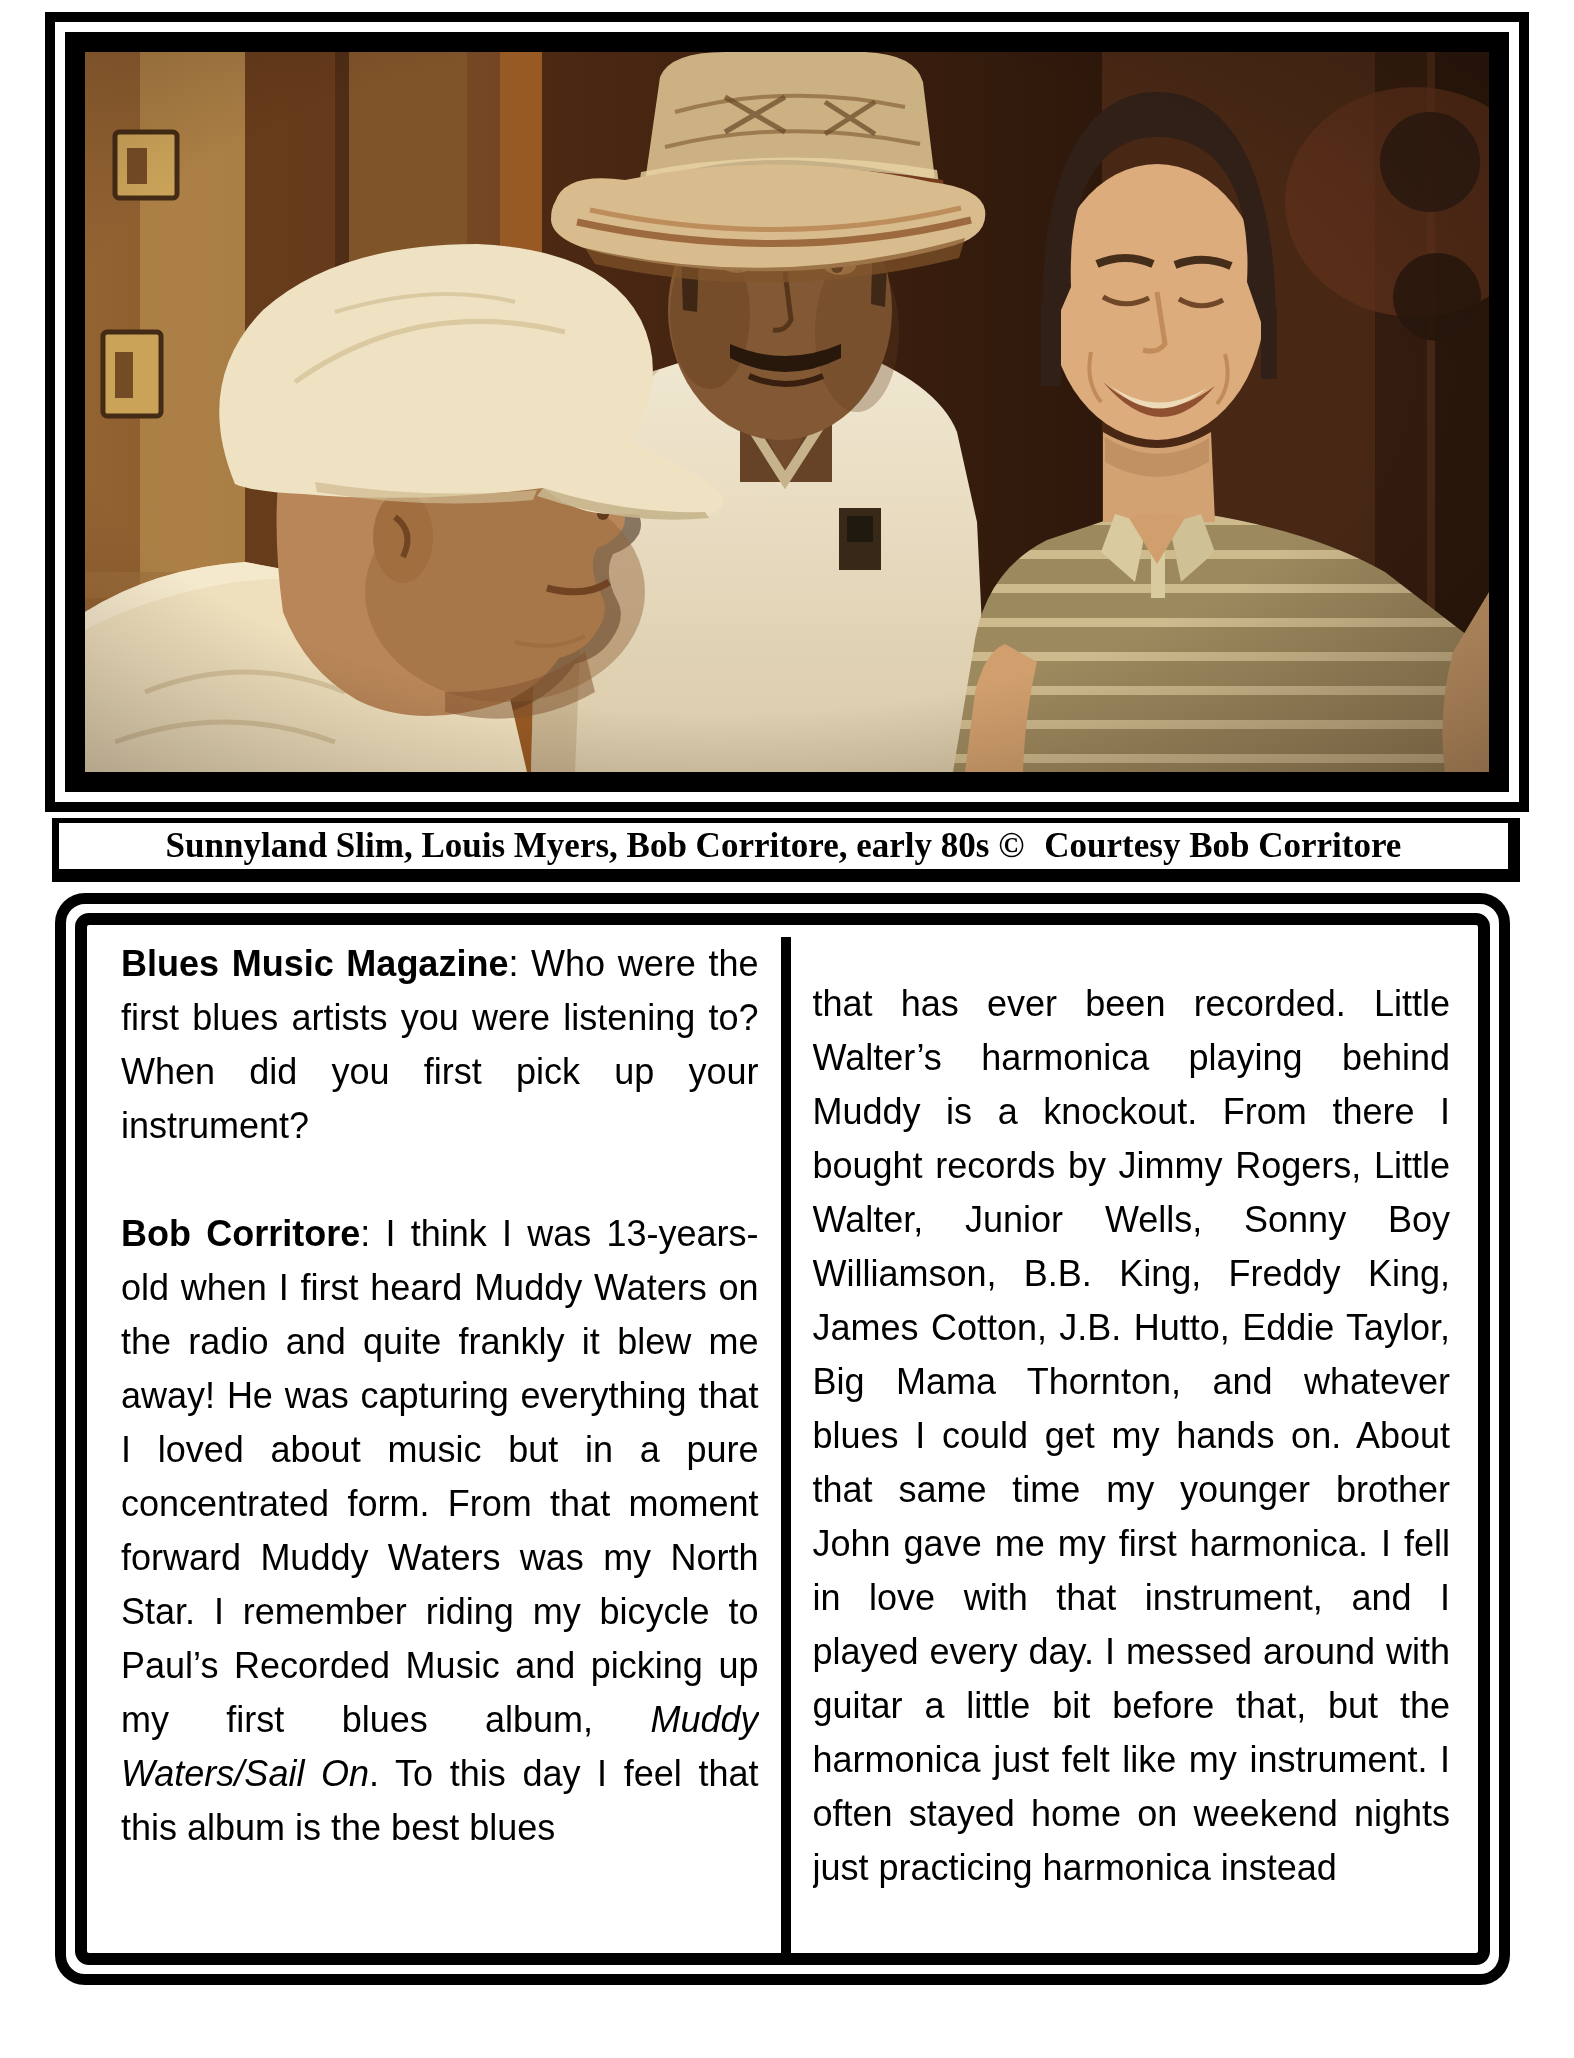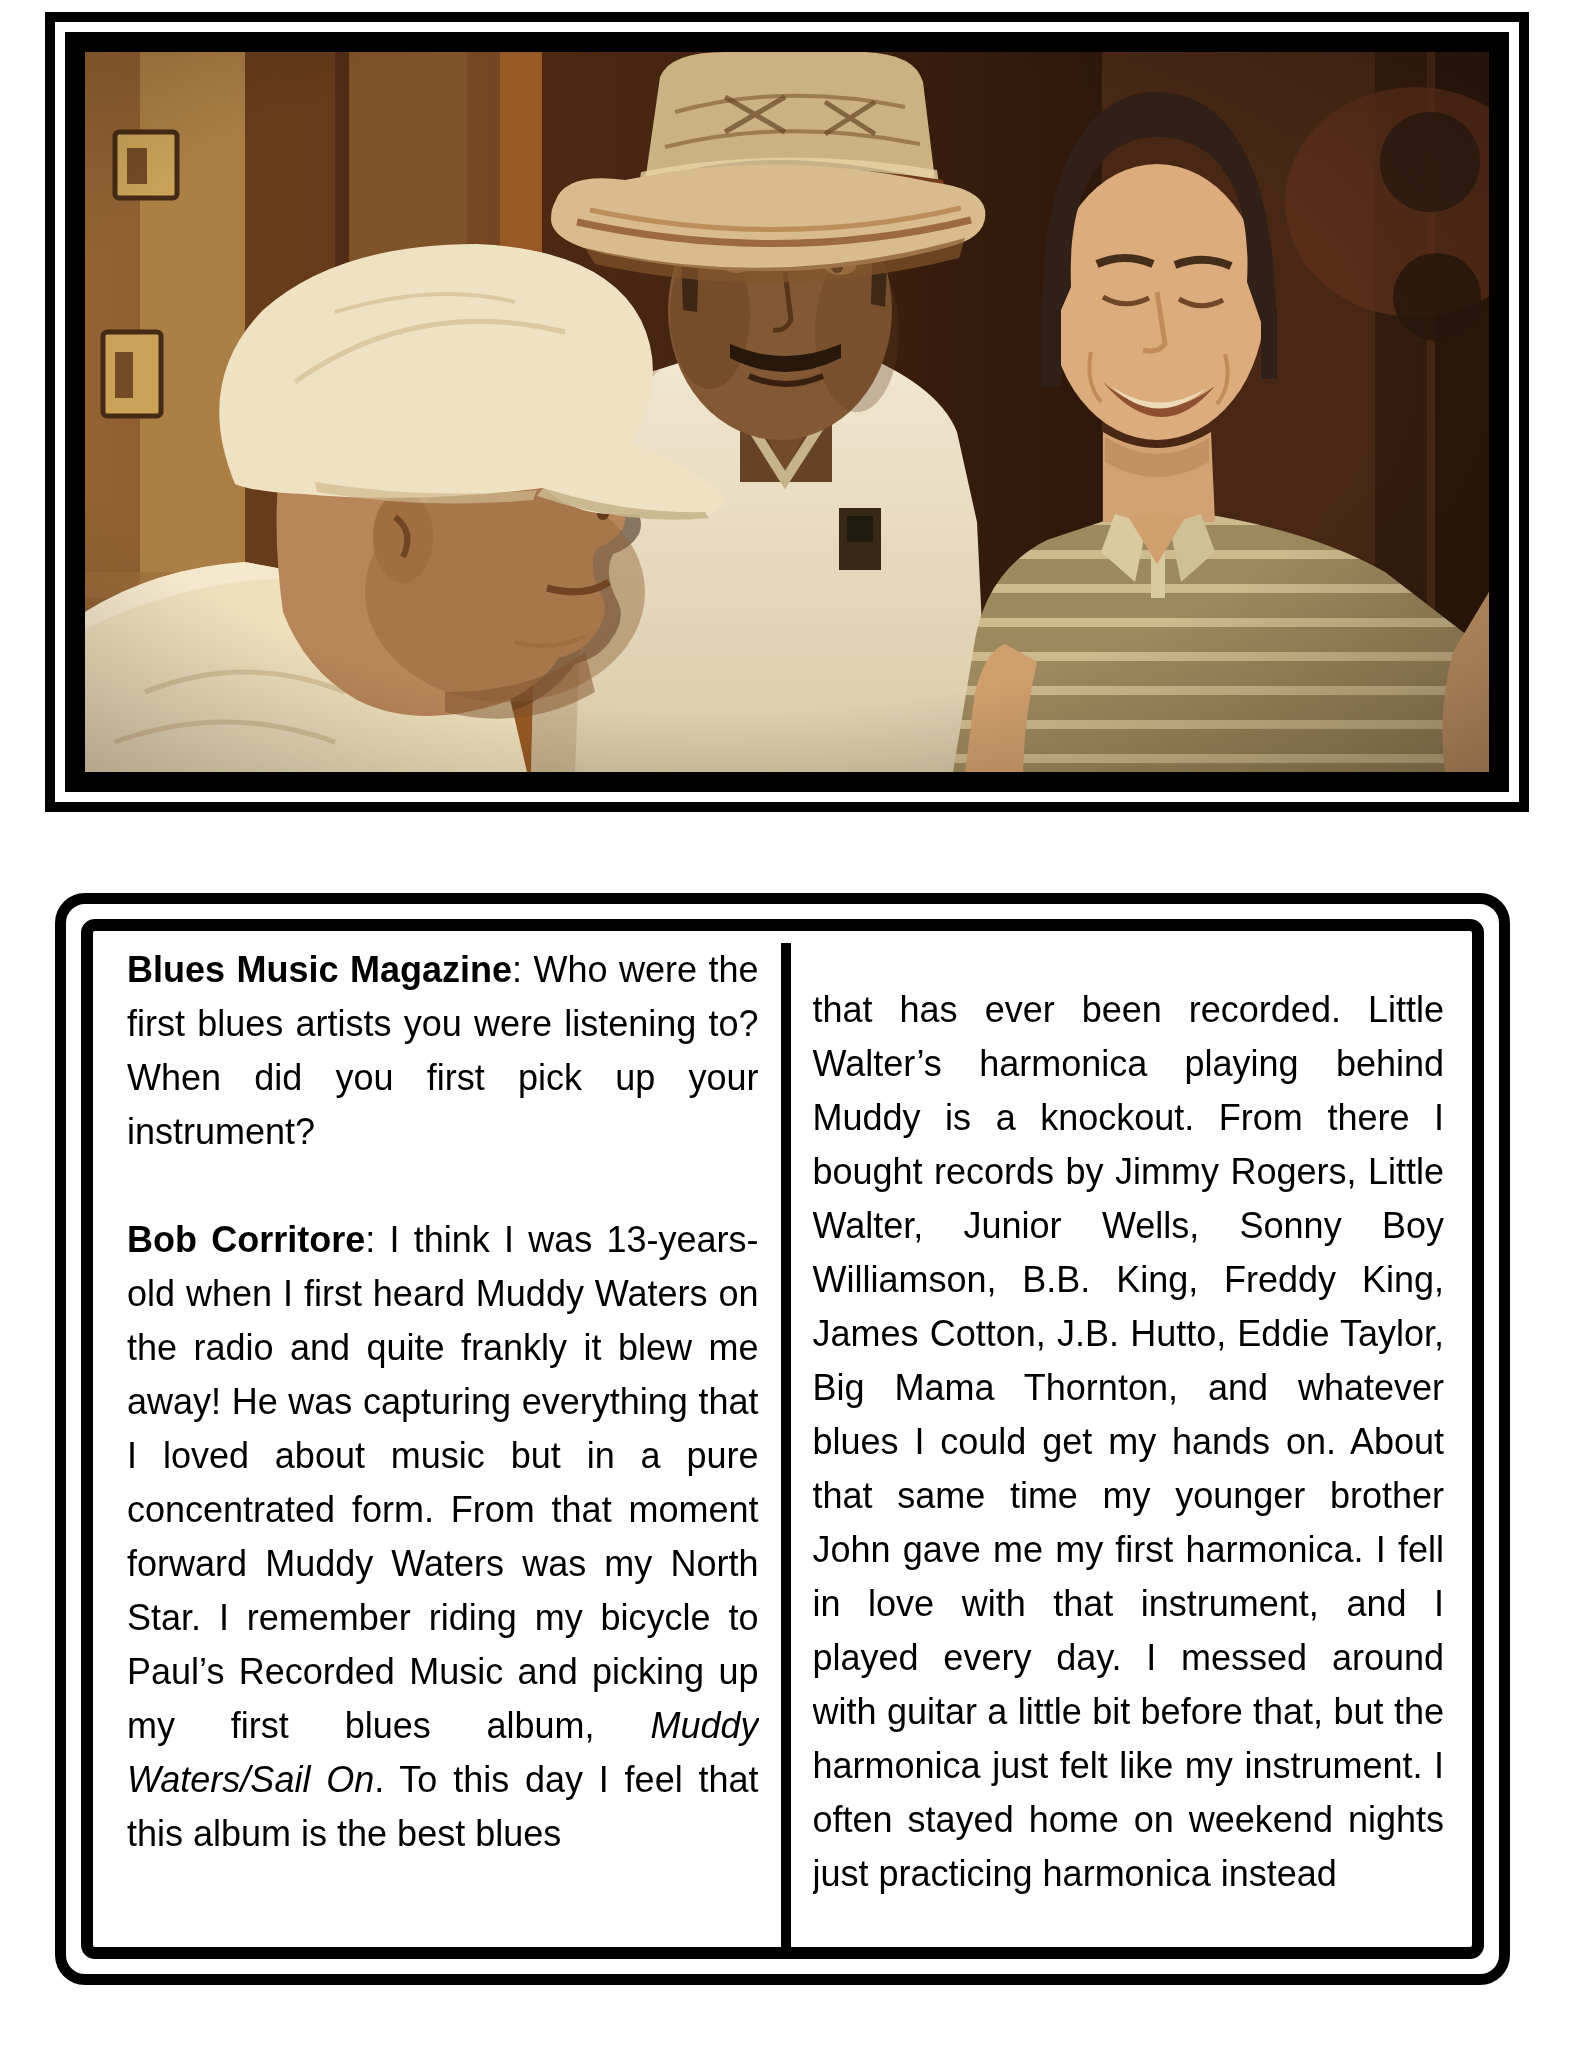--- a/index.html
+++ b/index.html
@@ -25,21 +25,21 @@
     border-style:solid;border-color:#000;border-width:5px 12px 13px 7px;
     display:flex;align-items:center;justify-content:center;
     font-family:"Liberation Serif", serif;font-weight:bold;font-size:35px;
     white-space:nowrap;
   }
   .caption-credit{margin-left:20px;}
   
   .article-frame{
     position:absolute;left:55px;top:893px;width:1455px;height:1092px;
     box-sizing:border-box;border:11px solid #000;border-radius:30px;
-    background:#fff;padding:15px;
+    background:#fff;padding:9px;
   }
   .article-inner{
     width:100%;height:100%;box-sizing:border-box;border:12px solid #000;
     border-radius:14px;display:flex;overflow:hidden;
     padding:12px 28px 0 34px;
   }
   .col{
     flex:1 1 0;font-size:36px;line-height:54px;text-align:justify;
     overflow:hidden;
   }
@@ -187,20 +187,24 @@
           <path d="M458,436 Q540,462 620,460 L624,466 Q540,474 452,444 Z" fill="#c5b48c" opacity="0.9"></path>
           <path d="M230,430 Q340,448 452,438 L448,448 Q340,458 232,440 Z" fill="#cdbb92" opacity="0.7"></path>
         </g>
 
         <rect width="1404" height="720" fill="#f5c98a" opacity="0.05"></rect>
         <rect width="1404" height="720" fill="url(#vig)"></rect>
       </svg>
     </div>
   </div>
 
+  <div class="caption-bar">
+    <span class="caption-text">Sunnyland Slim, Louis Myers, Bob Corritore, early 80s ©</span>
+    <span class="caption-credit">Courtesy Bob Corritore</span>
+  </div>
 
   <div class="article-frame">
     <div class="article-inner">
       <div class="col">
           <p class="para"><span class="b">Blues Music Magazine</span><span>: Who were the first blues artists you were listening to? When did you first pick up your instrument?</span></p>
           <p class="para last"><span class="b">Bob Corritore</span><span>: I think I was 13-years-old when I first heard Muddy Waters on the radio and quite frankly it blew me away! He was capturing everything that I loved about music but in a pure concentrated form. From that moment forward Muddy Waters was my North Star. I remember riding my bicycle to Paul’s Recorded Music and picking up my first blues album, </span><span class="i">Muddy Waters/Sail On</span><span>. To this day I feel that this album is the best blues</span></p>
         </div>
       <div class="divider"></div>
       <div class="col">
           <p class="para last"><span>that has ever been recorded. Little Walter’s harmonica playing behind Muddy is a knockout. From there I bought records by Jimmy Rogers, Little Walter, Junior Wells, Sonny Boy Williamson, B.B. King, Freddy King, James Cotton, J.B. Hutto, Eddie Taylor, Big Mama Thornton, and whatever blues I could get my hands on. About that same time my younger brother John gave me my first harmonica. I fell in love with that instrument, and I played every day. I messed around with guitar a little bit before that, but the harmonica just felt like my instrument. I often stayed home on weekend nights just practicing harmonica instead</span></p>

